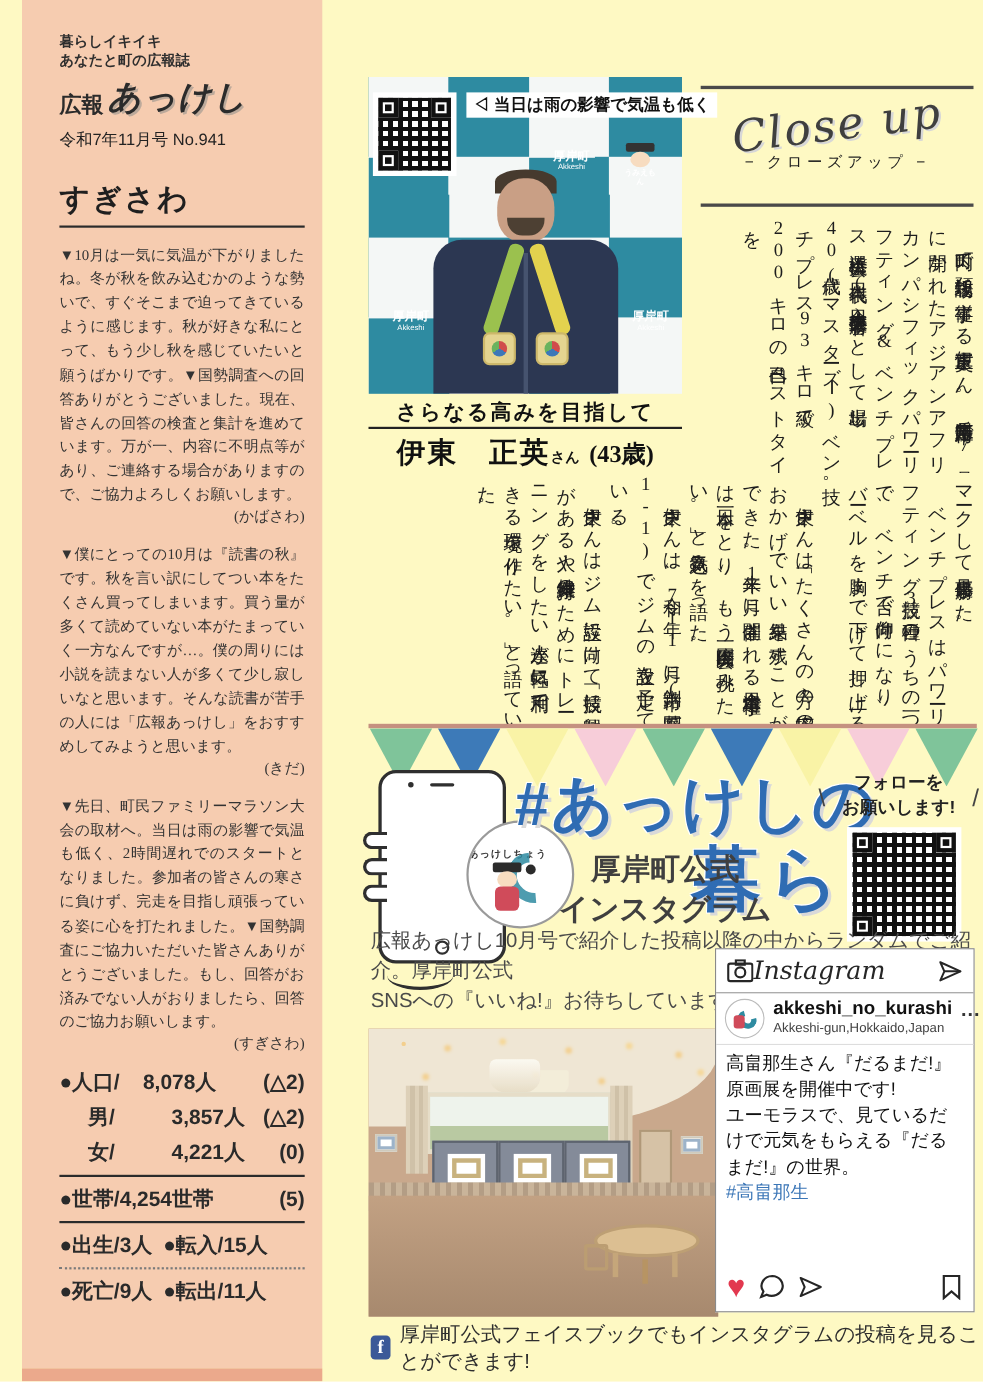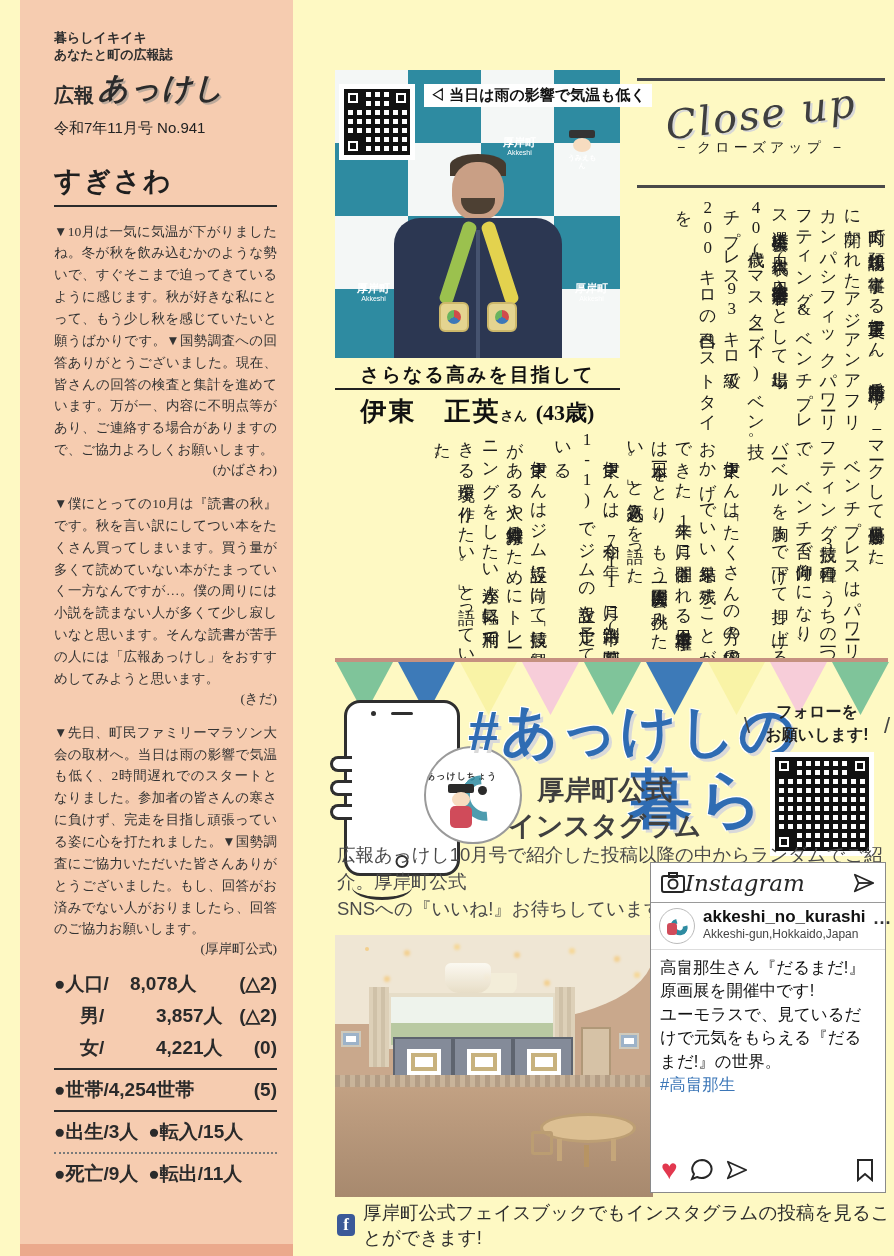--- a/index.html
+++ b/index.html
@@ -205,21 +205,21 @@
     <div class="issue-block">
       <div>令和7年11月号 No.941</div>
     </div>
 
     <div class="section-head">すぎさわ</div>
     <p class="note-para">▼10月は一気に気温が下がりましたね。冬が秋を飲み込むかのような勢いで、すぐそこまで迫ってきているように感じます。秋が好きな私にとって、もう少し秋を感じていたいと願うばかりです。▼国勢調査への回答ありがとうございました。現在、皆さんの回答の検査と集計を進めています。万が一、内容に不明点等があり、ご連絡する場合がありますので、ご協力よろしくお願いします。</p>
     <div class="note-sig">(かばさわ)</div>
     <p class="note-para">▼僕にとっての10月は『読書の秋』です。秋を言い訳にしてつい本をたくさん買ってしまいます。買う量が多くて読めていない本がたまっていく一方なんですが…。僕の周りには小説を読まない人が多くて少し寂しいなと思います。そんな読書が苦手の人には「広報あっけし」をおすすめしてみようと思います。</p>
     <div class="note-sig">(きだ)</div>
     <p class="note-para">▼先日、町民ファミリーマラソン大会の取材へ。当日は雨の影響で気温も低く、2時間遅れでのスタートとなりました。参加者の皆さんの寒さに負けず、完走を目指し頑張っている姿に心を打たれました。▼国勢調査にご協力いただいた皆さんありがとうございました。もし、回答がお済みでない人がおりましたら、回答のご協力お願いします。</p>
-    <div class="note-sig">(厚岸町公式)</div>
+    <div class="note-sig">(すぎさわ)</div>
 
     <div class="pop-rows">
       <div class="pop-row">
         <span class="lab">●人口/</span>
         <span class="val">8,078人</span>
         <span class="diff">(△2)</span>
       </div>
       <div class="pop-row indent">
         <span class="lab">男/</span>
         <span class="val">3,857人</span>

